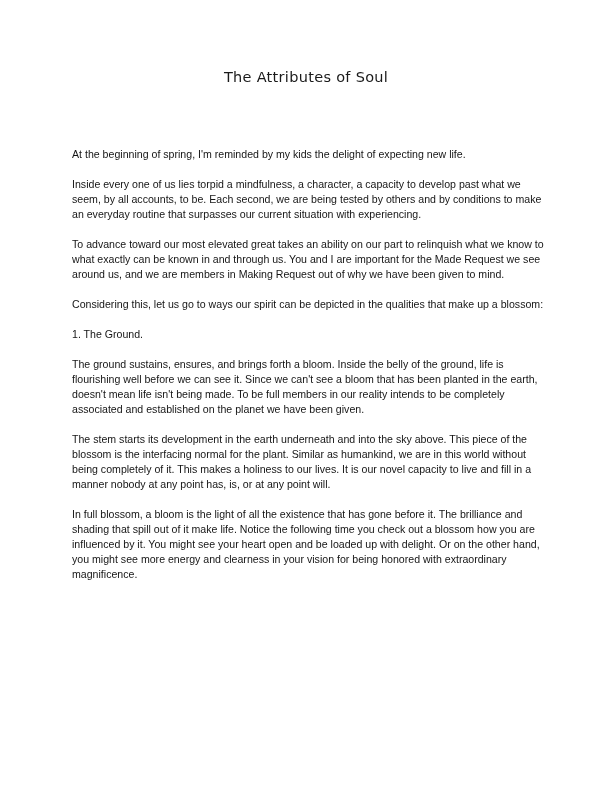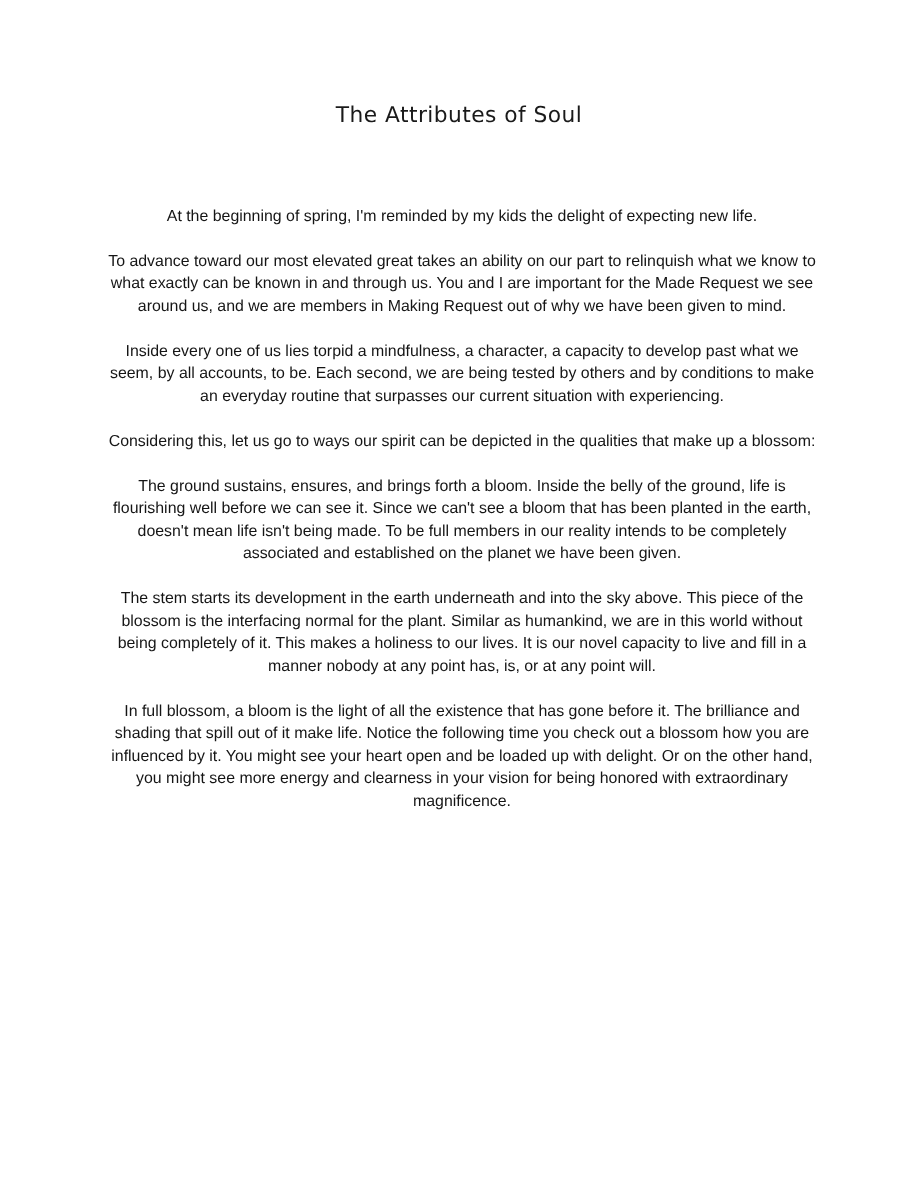--- a/index.html
+++ b/index.html
@@ -39,33 +39,33 @@
       position: absolute;
       top: 137px;
       left: 72px;
       width: 472px;
       font-family: "Liberation Sans", sans-serif;
       font-size: 10.6px;
       line-height: 15px;
       color: #151515;
     }
     .body p {
-      margin: 0 0 15px 0;
+      margin: 10px 0 15px 0;
       padding: 0;
-      text-align: center;
     }
   </style>
 </head>
 <body>
 
 <div class="page">
   <h1 class="title">The Attributes of Soul</h1>
 
   <div class="body">
     <p>At the beginning of spring, I'm reminded by my kids the delight of expecting new life.</p>
+    <p>Inside every one of us lies torpid a mindfulness, a character, a capacity to develop past what we seem, by all accounts, to be. Each second, we are being tested by others and by conditions to make an everyday routine that surpasses our current situation with experiencing.</p>
     <p>To advance toward our most elevated great takes an ability on our part to relinquish what we know to what exactly can be known in and through us. You and I are important for the Made Request we see around us, and we are members in Making Request out of why we have been given to mind.</p>
-    <p>Inside every one of us lies torpid a mindfulness, a character, a capacity to develop past what we seem, by all accounts, to be. Each second, we are being tested by others and by conditions to make an everyday routine that surpasses our current situation with experiencing.</p>
     <p>Considering this, let us go to ways our spirit can be depicted in the qualities that make up a blossom:</p>
+    <p>1. The Ground.</p>
     <p>The ground sustains, ensures, and brings forth a bloom. Inside the belly of the ground, life is flourishing well before we can see it. Since we can't see a bloom that has been planted in the earth, doesn't mean life isn't being made. To be full members in our reality intends to be completely associated and established on the planet we have been given.</p>
     <p>The stem starts its development in the earth underneath and into the sky above. This piece of the blossom is the interfacing normal for the plant. Similar as humankind, we are in this world without being completely of it. This makes a holiness to our lives. It is our novel capacity to live and fill in a manner nobody at any point has, is, or at any point will.</p>
     <p>In full blossom, a bloom is the light of all the existence that has gone before it. The brilliance and shading that spill out of it make life. Notice the following time you check out a blossom how you are influenced by it. You might see your heart open and be loaded up with delight. Or on the other hand, you might see more energy and clearness in your vision for being honored with extraordinary magnificence.</p>
   </div>
 </div>
 
 </body></html>

